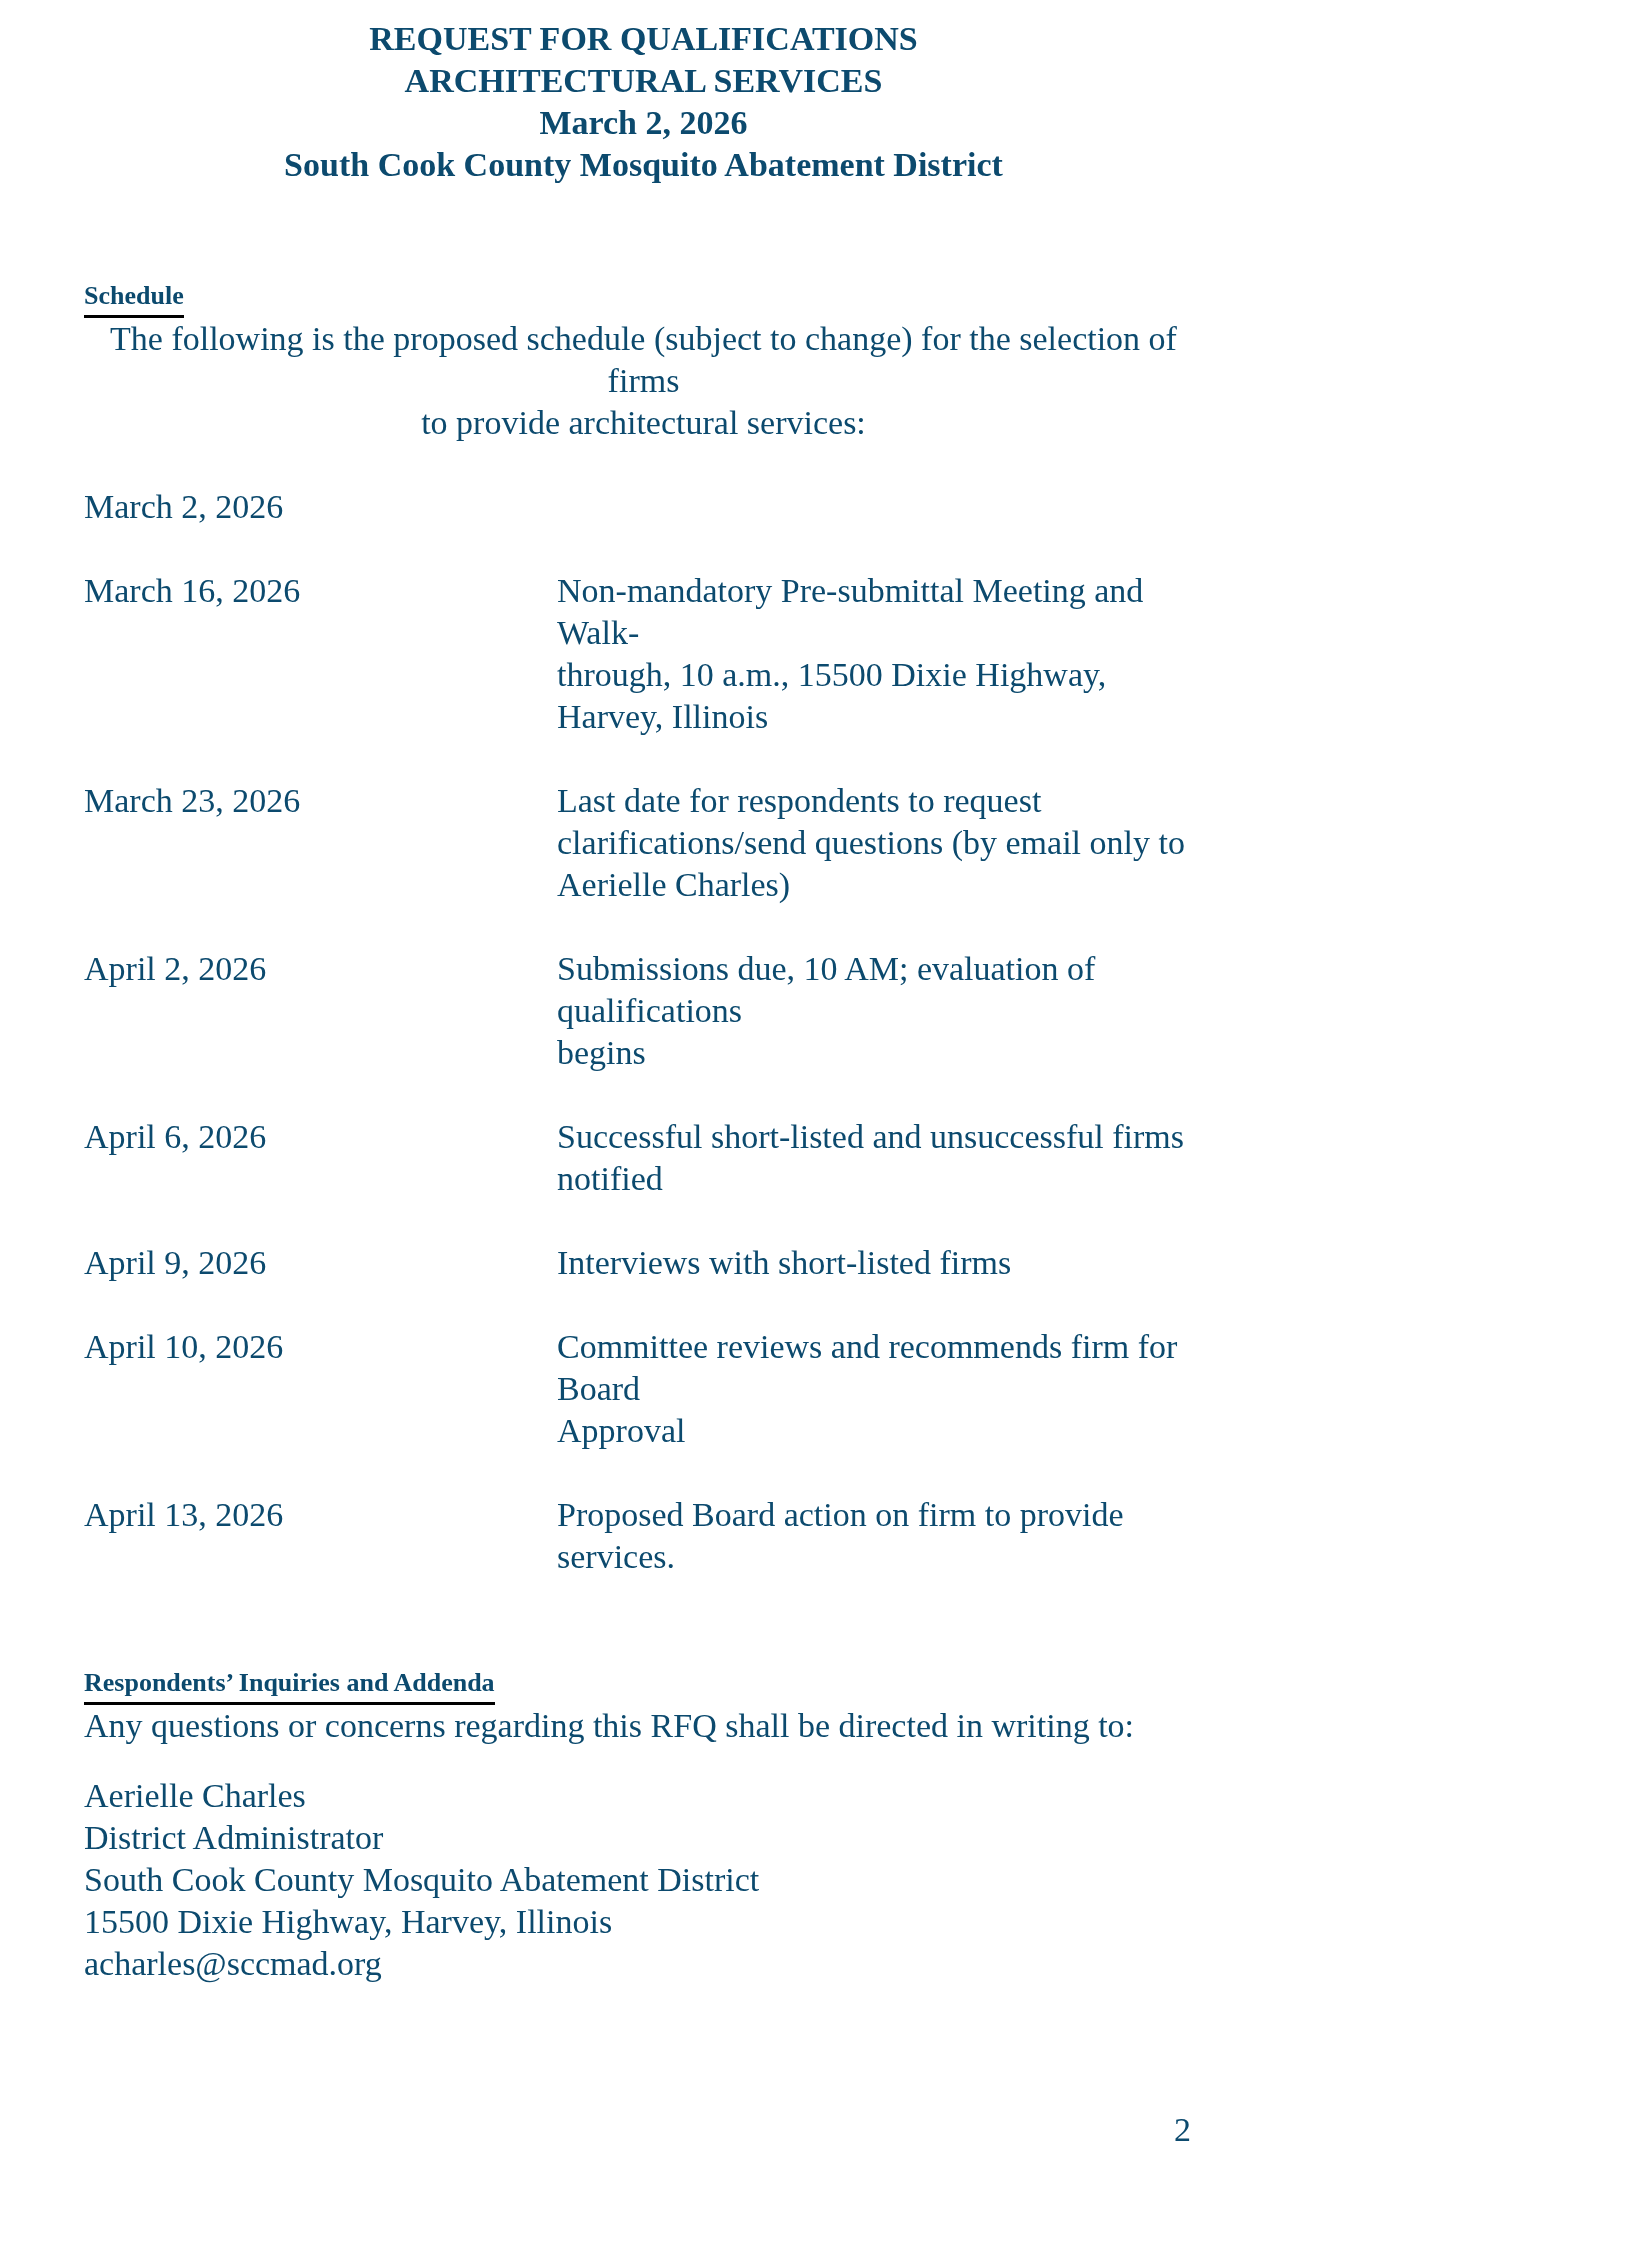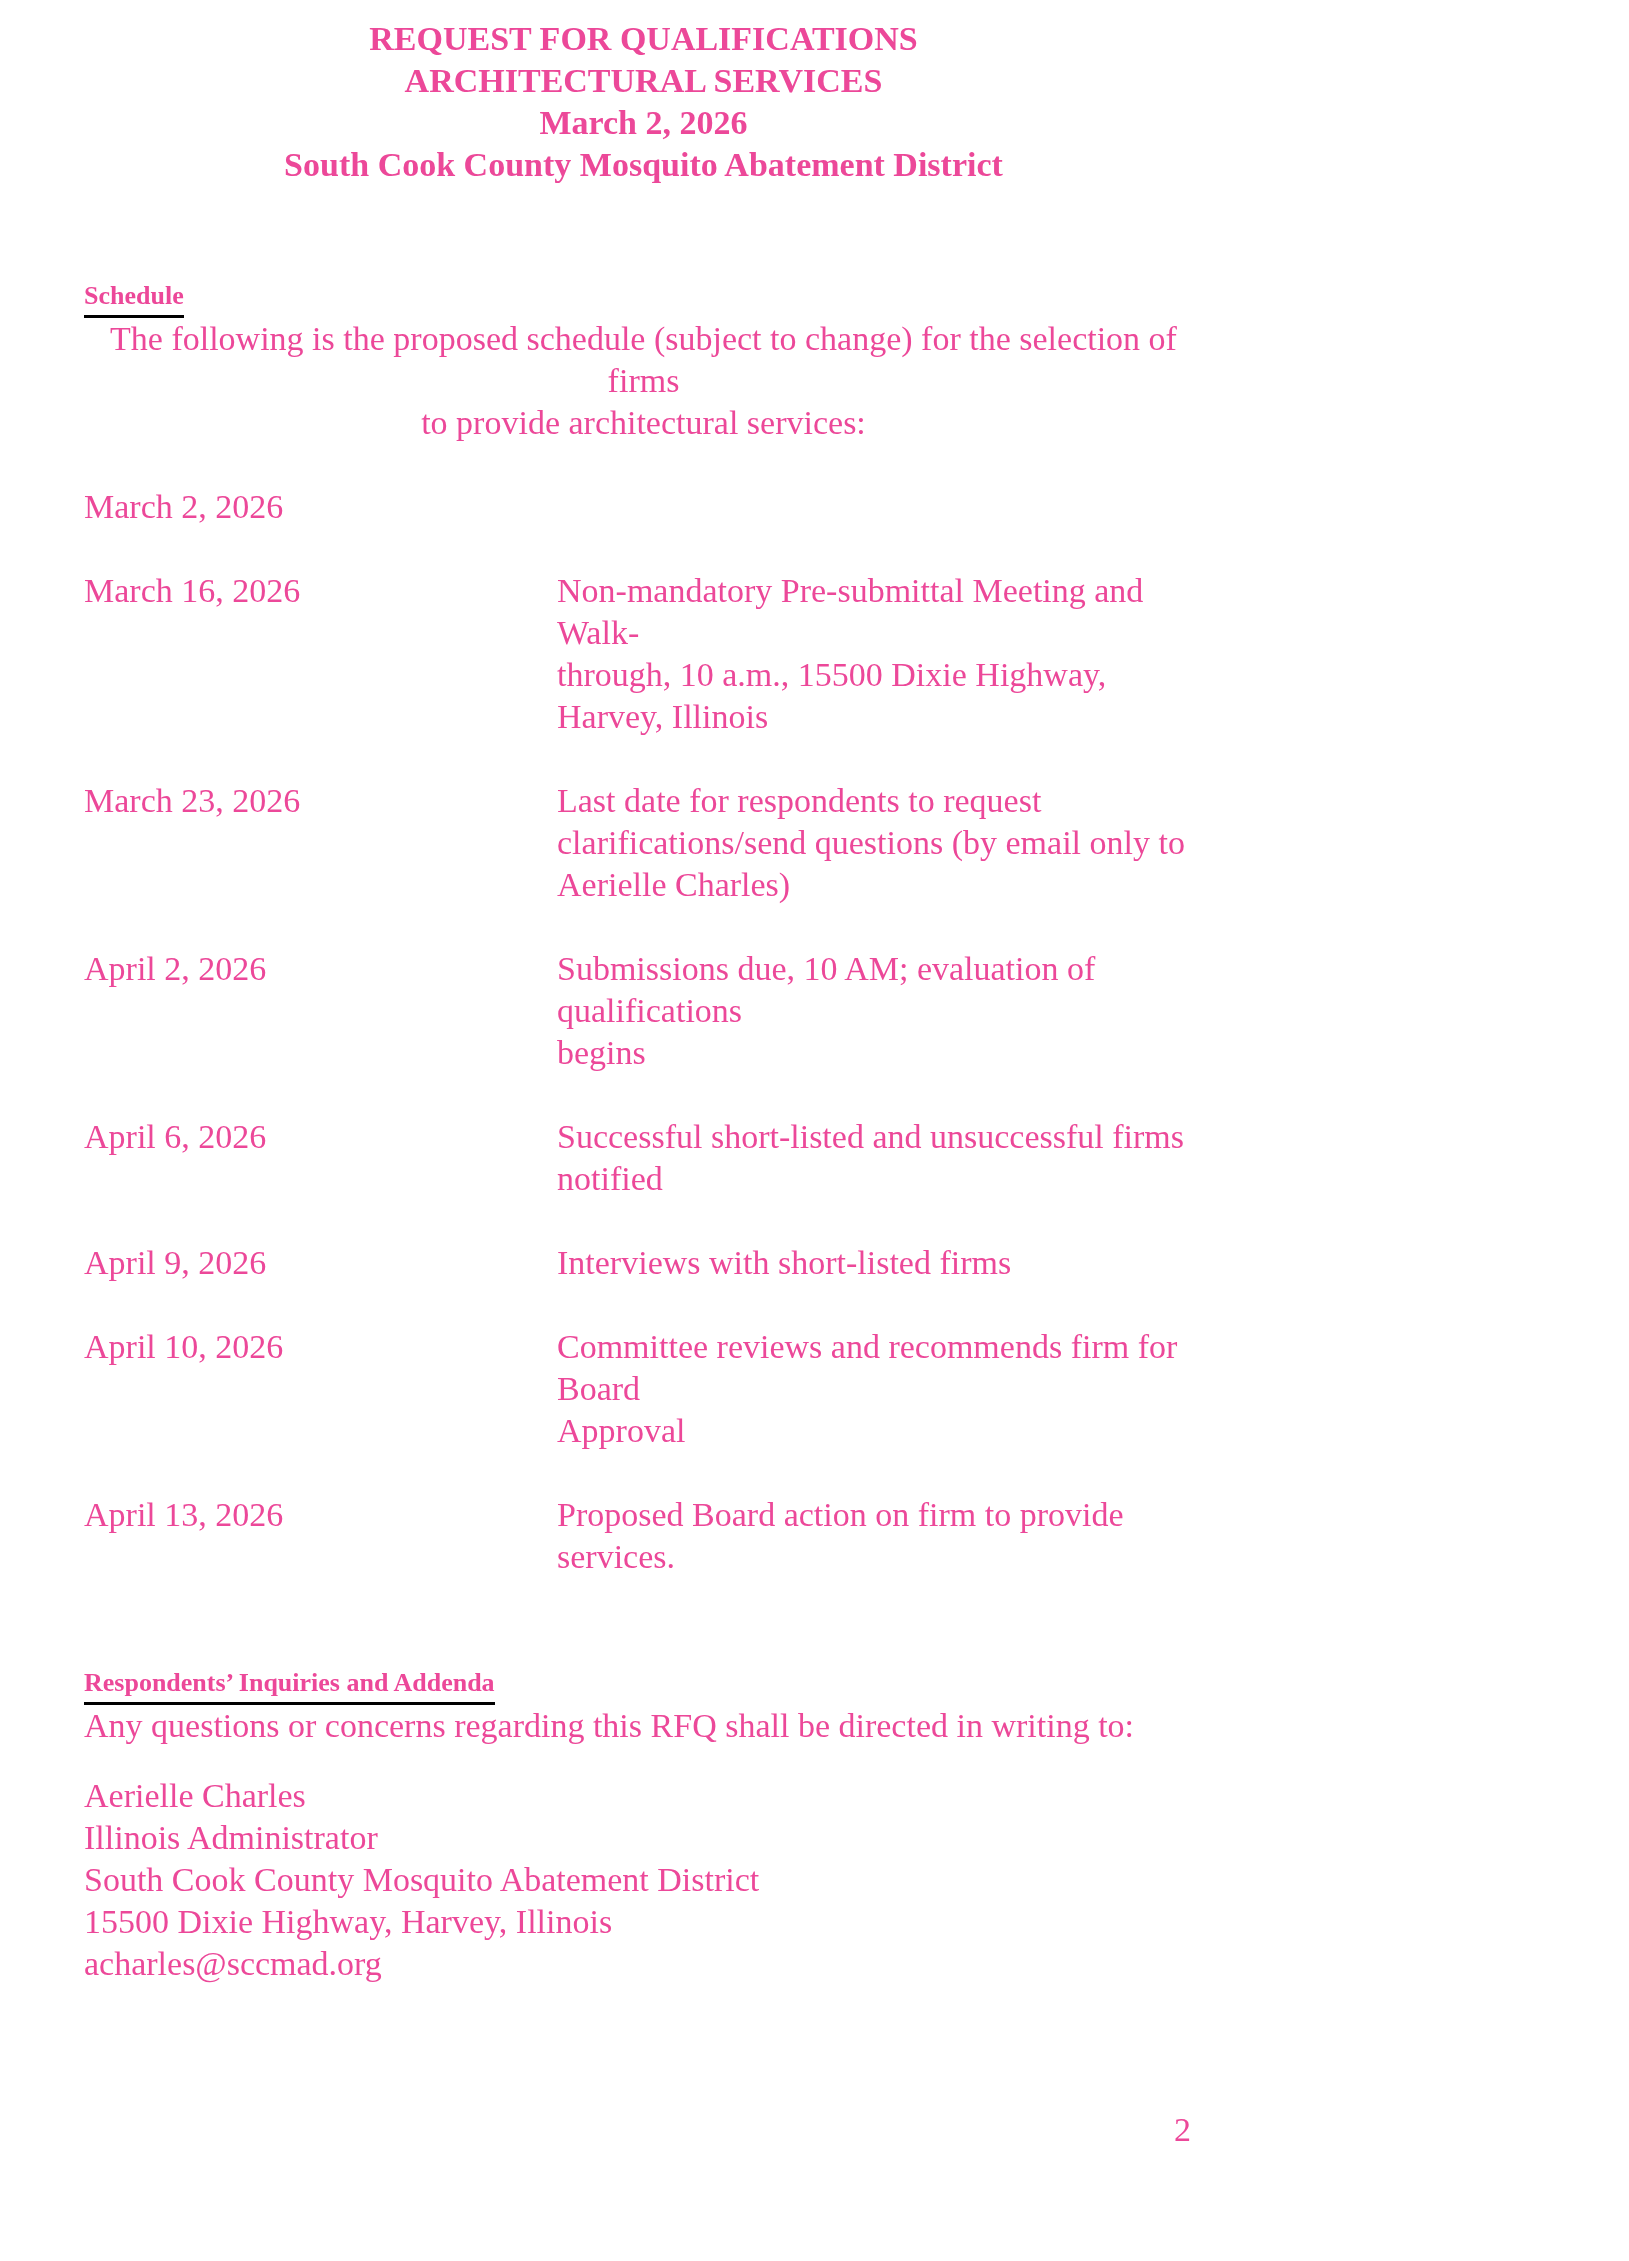--- a/index.html
+++ b/index.html
@@ -12,21 +12,21 @@
     width: 1324px;
     height: 2261px;
     background: #ffffff;
     box-sizing: border-box;
     padding: 18px 121px 0 84px;
     display: flex;
     flex-direction: column;
     font-family: "Liberation Serif", "DejaVu Serif", serif;
     font-size: 34px;
     line-height: 42px;
-    color: #ec4899;
+    color: #0c4a6e;
     overflow: hidden;
   }
   .doc-header {
     text-align: center;
     font-weight: 700;
     margin: 0 0 89px 0;
   }
   .doc-header div {
     white-space: nowrap;
   }
@@ -136,21 +136,21 @@
       <div class="schedule-desc">Proposed Board action on firm to provide services.</div>
     </div>
   </div>
 
   <h2 class="section-heading inquiries-heading"><span class="underline">Respondents’ Inquiries and Addenda</span></h2>
 
   <p class="inquiries-intro">Any questions or concerns regarding this RFQ shall be directed in writing to:</p>
 
   <div class="contact-block">
     <div>Aerielle Charles</div>
-    <div>Illinois Administrator</div>
+    <div>District Administrator</div>
     <div>South Cook County Mosquito Abatement District</div>
     <div>15500 Dixie Highway, Harvey, Illinois</div>
     <div>acharles@sccmad.org</div>
   </div>
 
   <div class="page-number">2</div>
 
 </div>
 
 

